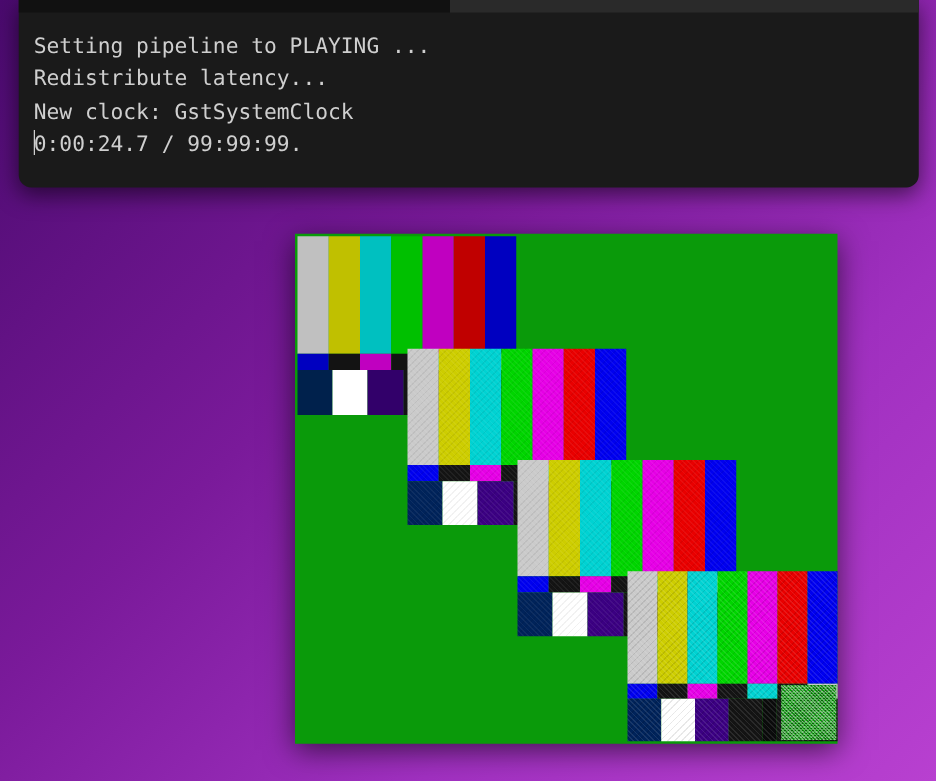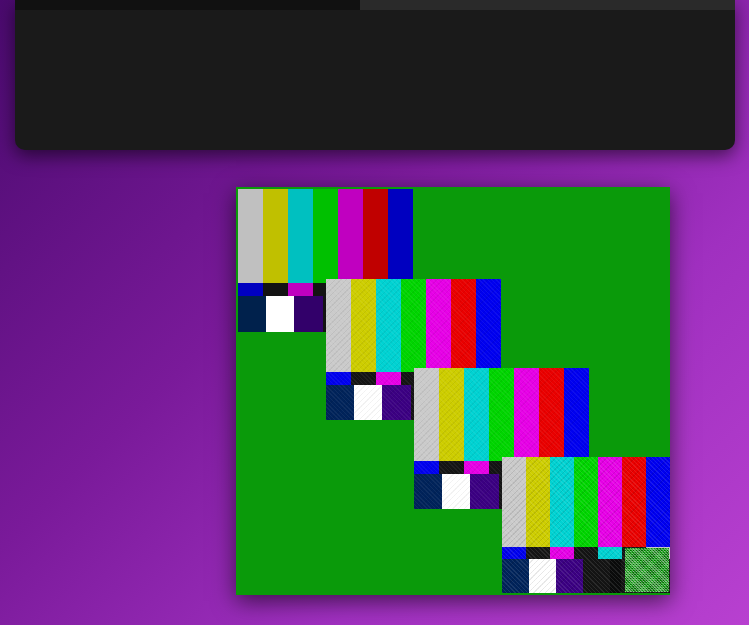--- a/index.html
+++ b/index.html
@@ -110,20 +110,24 @@
     .np-1 { left: 389px; top: 361px; width: 44px; height: 44px; }
   </style>
 </head>
 <body>
 
 <div class="terminal">
   <div class="term-header">
     <div class="term-header-left"></div>
     <div class="term-header-right"></div>
   </div>
+  <div class="term-body"><span>Setting pipeline to PLAYING ...</span>
+<span>Redistribute latency...</span>
+<span>New clock: GstSystemClock</span>
+<span class="cursor"></span><span>0:00:24.7</span><span> / </span><span>99:99:99.</span></div>
 </div>
 
 <div class="video-window">
 
   <div class="smpte smpte-0">
     <div class="bars-top">
       <div class="bar c-white"></div>
       <div class="bar c-yellow"></div>
       <div class="bar c-cyan"></div>
       <div class="bar c-green"></div>

